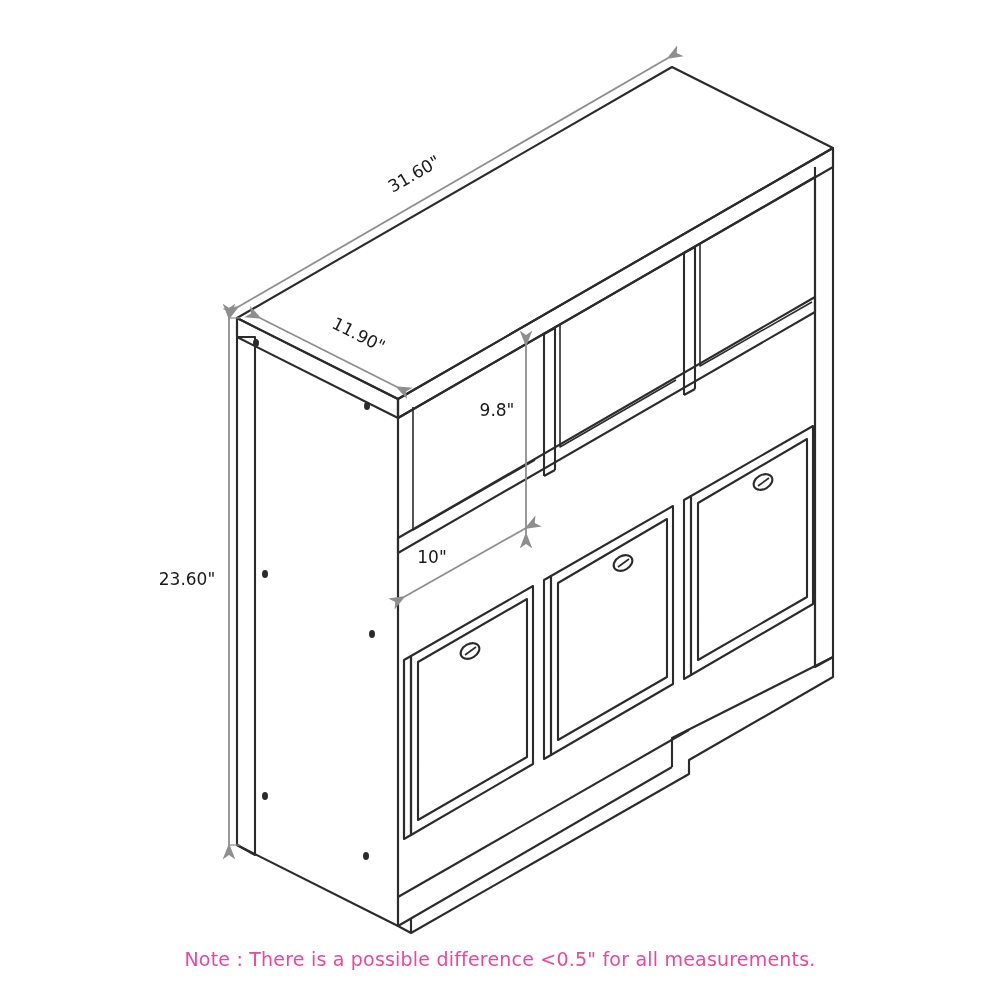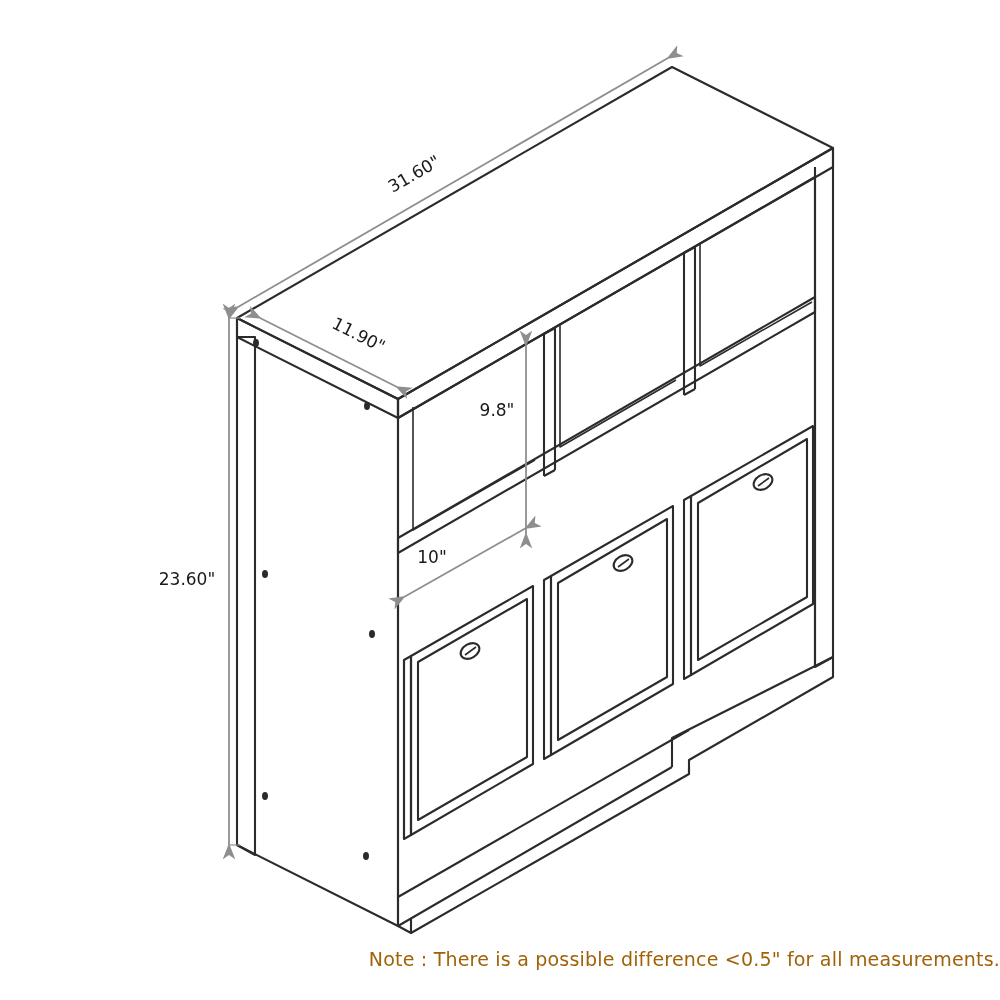--- a/index.html
+++ b/index.html
@@ -25,24 +25,24 @@
   svg.diagram {
     display: block;
     width: 1000px;
     height: 1000px;
   }
   .note {
     position: absolute;
     left: 0;
     top: 948px;
     width: 1000px;
-    text-align: right;
+    text-align: center;
     font-size: 19px;
     letter-spacing: 0.2px;
-    color: #a16207;
+    color: #ec4899;
     font-family: "DejaVu Sans", sans-serif;
   }
   text.dim {
     font-family: "DejaVu Sans", sans-serif;
     font-size: 17px;
     fill: #1a1a1a;
   }
 </style>
 </head>
 <body>

